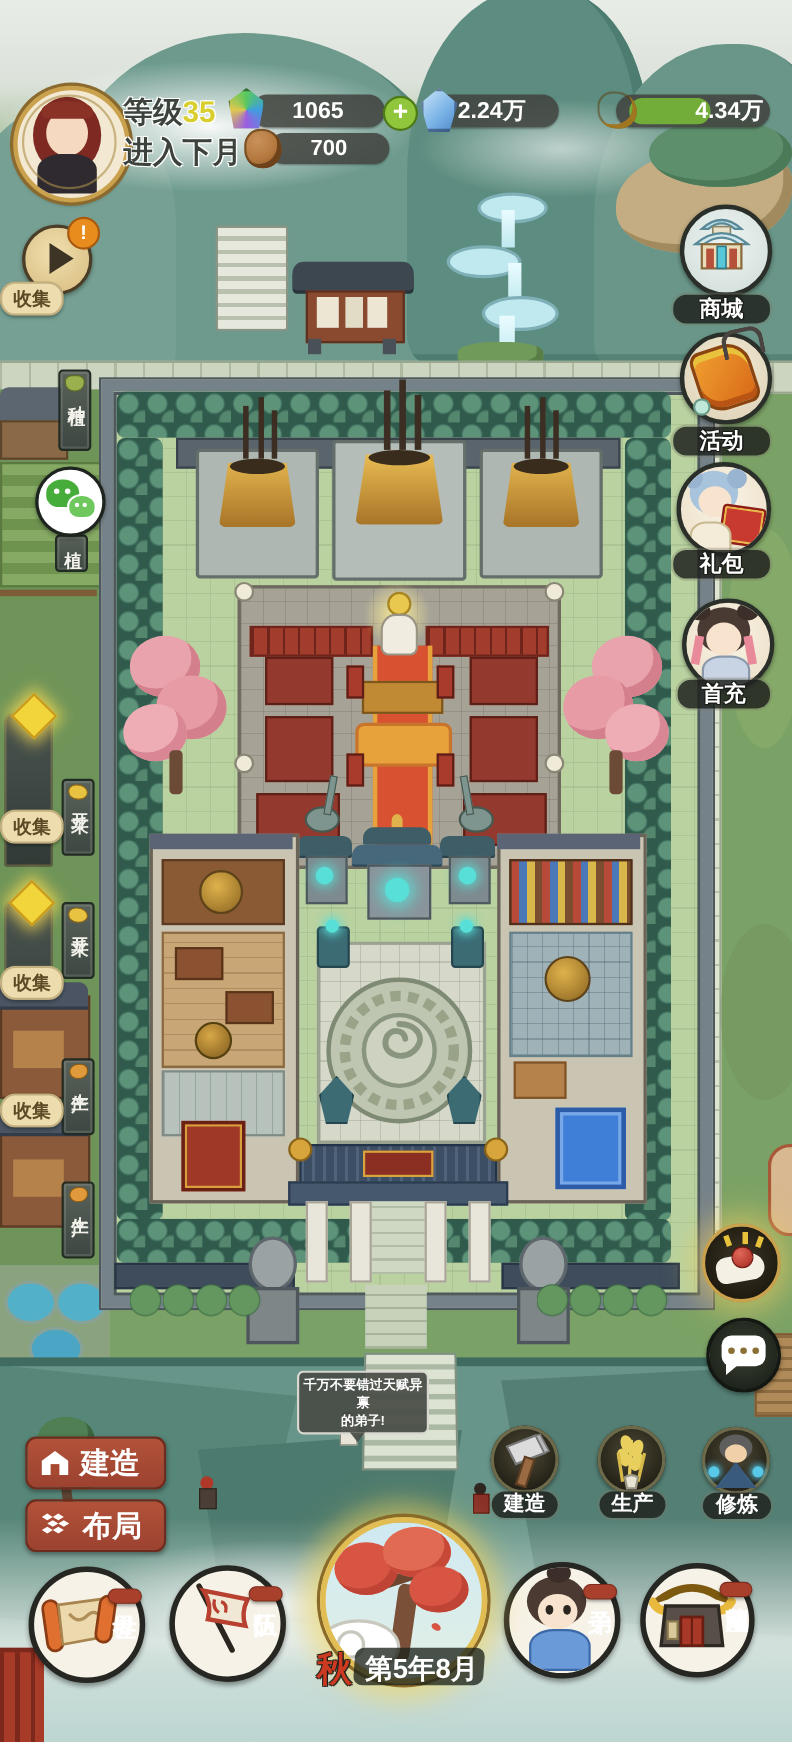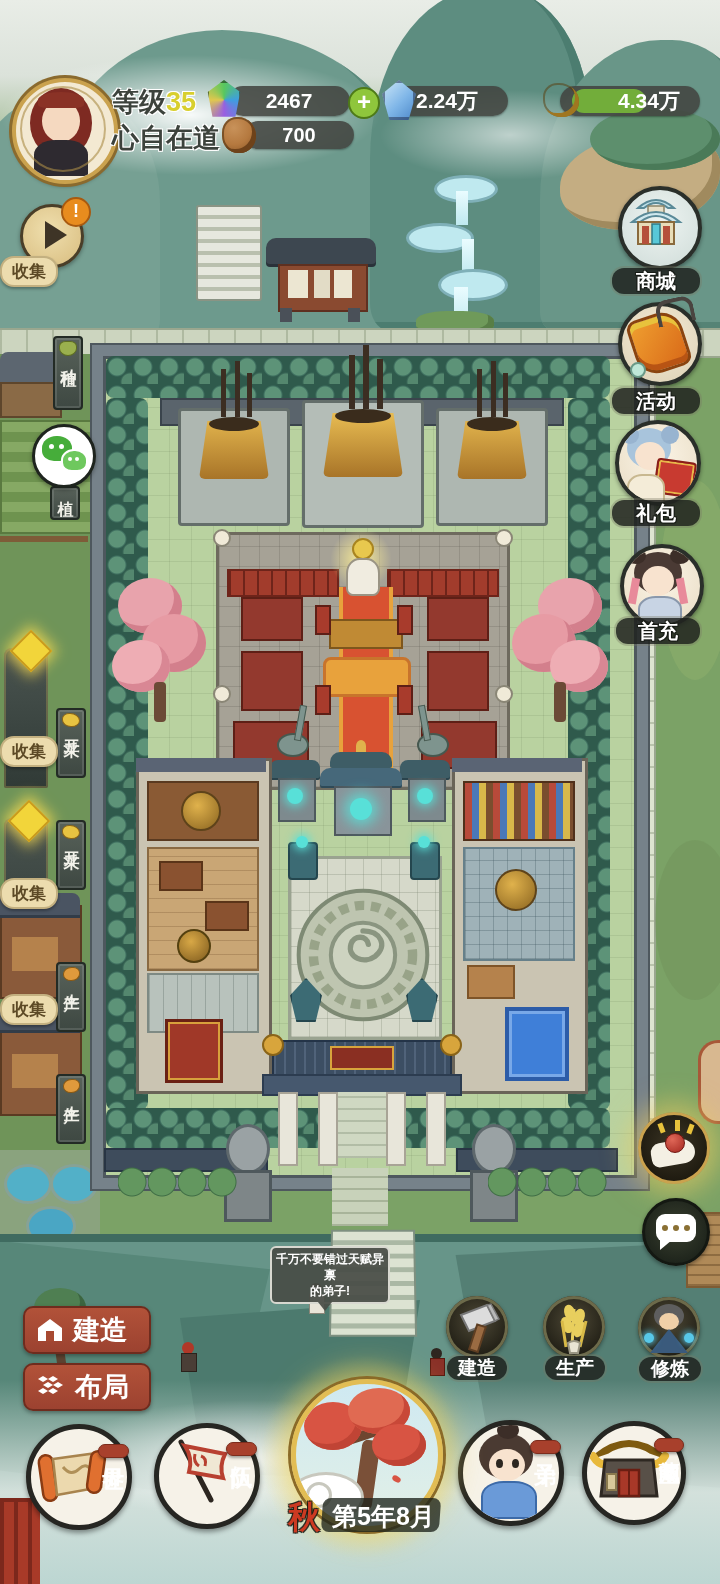--- a/index.html
+++ b/index.html
@@ -307,32 +307,32 @@
   <div class="a c" style="left:12px;top:78px;width:98px;height:98px;background:#f3e9d2;border:4px solid #caa24e;box-shadow:0 0 0 3px #8a6a2e,0 2px 4px rgba(0,0,0,.4);overflow:hidden;">
     <div class="a c" style="left:14px;top:6px;width:62px;height:70px;background:#7e2a22;"></div>
     <div class="a c" style="left:26px;top:18px;width:38px;height:42px;background:#f5d9c0;"></div>
     <div class="a" style="left:22px;top:10px;width:46px;height:16px;background:#8a3226;border-radius:50% 50% 20% 20%;"></div>
     <div class="a" style="left:18px;top:58px;width:54px;height:36px;background:#2e2a30;border-radius:40% 40% 0 0;"></div>
     <div class="a c" style="left:4px;top:4px;width:82px;height:82px;border:2px solid rgba(170,140,70,.6);"></div>
   </div>
   <div class="a o-white" style="left:112px;top:84px;font-size:27px;font-weight:bold;color:#3c423c;">
     <span>等级</span><span style="color:#d8cf2e;">35</span>
   </div>
-  <div class="a o-white" style="left:112px;top:120px;font-size:27px;font-weight:bold;color:#3c423c;">心自在道</div>
-
-  <div class="a pill" style="left:228px;top:86px;width:122px;">2467</div>
+  <div class="a o-white" style="left:112px;top:120px;font-size:27px;font-weight:bold;color:#3c423c;">进入下月</div>
+
+  <div class="a pill" style="left:228px;top:86px;width:122px;">1065</div>
   <div class="a" style="left:206px;top:80px;width:36px;height:40px;background:conic-gradient(#58c85e,#3e9ee0,#9a5ee0,#e0c84e,#58c85e);clip-path:polygon(50% 0,95% 30%,82% 92%,18% 92%,5% 30%);box-shadow:inset 0 0 0 3px rgba(30,50,30,.6);"></div>
   <div class="a c" style="left:348px;top:87px;width:28px;height:28px;background:#8fc63c;border:2px solid #4e7a18;color:#fff;font-size:24px;font-weight:bold;text-align:center;line-height:26px;"><span>+</span></div>
 
   <div class="a pill" style="left:386px;top:86px;width:122px;">2.24万</div>
   <div class="a" style="left:382px;top:80px;width:34px;height:40px;background:linear-gradient(135deg,#cfe8f8,#7fb6e8 55%,#4a86c8);clip-path:polygon(50% 0,100% 35%,78% 100%,22% 100%,0 35%);box-shadow:inset 0 0 0 3px rgba(30,40,70,.5);"></div>
 
   <div class="a pill" style="left:560px;top:86px;width:140px;">
     <div class="a" style="left:12px;top:3px;width:74px;height:24px;background:#72ad3a;border-radius:12px;"></div>
-    <div class="a" style="left:34px;top:0;width:110px;">4.34万</div>
+    <div class="a" style="left:48px;top:0;width:110px;">4.34万</div>
   </div>
   <div class="a" style="left:543px;top:83px;width:36px;height:34px;background:radial-gradient(circle at 35% 30%,#f2d want53a,#e8c341 40%,#b8892a);border-radius:40% 55% 45% 50%;box-shadow:inset -4px -4px 0 #a07620,inset 0 0 0 2px rgba(90,60,10,.5);"></div>
 
   <div class="a pill" style="left:244px;top:121px;width:110px;height:28px;line-height:28px;font-size:20px;">700</div>
   <div class="a" style="left:222px;top:117px;width:34px;height:36px;background:radial-gradient(circle at 35% 30%,#c8925a,#b5793f 50%,#7e4e22);border-radius:45% 55% 50% 50%;box-shadow:inset -4px -4px 0 #6e421a,inset 0 0 0 2px rgba(60,35,8,.5);"></div>
 
   <div class="a c" style="left:20px;top:204px;width:58px;height:58px;background:radial-gradient(circle at 45% 40%,#efdfae,#d8bc7e);border:3px solid #4a3e28;box-shadow:0 2px 4px rgba(0,0,0,.35);">
     <div style="position:absolute;left:22px;top:14px;width:0;height:0;border-left:22px solid #3e3426;border-top:14px solid transparent;border-bottom:14px solid transparent;"></div>
     <div class="a c" style="left:38px;top:-10px;width:26px;height:26px;background:#e88c1e;border:2px solid #a85a10;color:#fff;font-weight:bold;font-size:18px;text-align:center;line-height:24px;"><span>!</span></div>
   </div>

